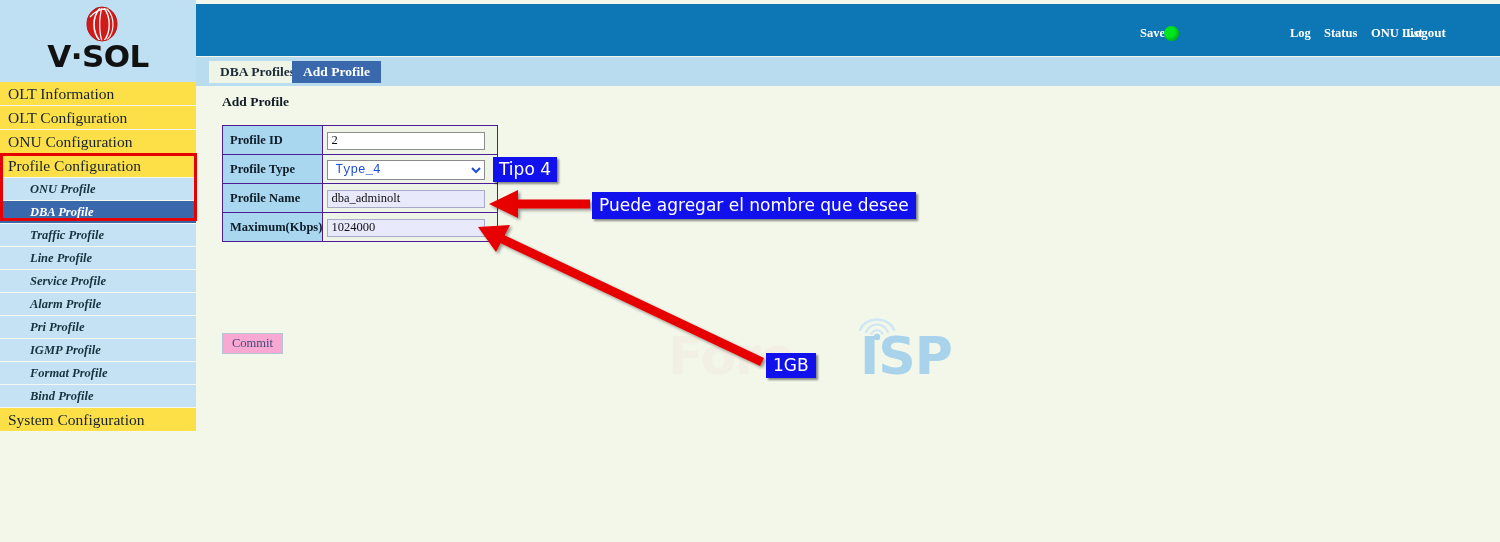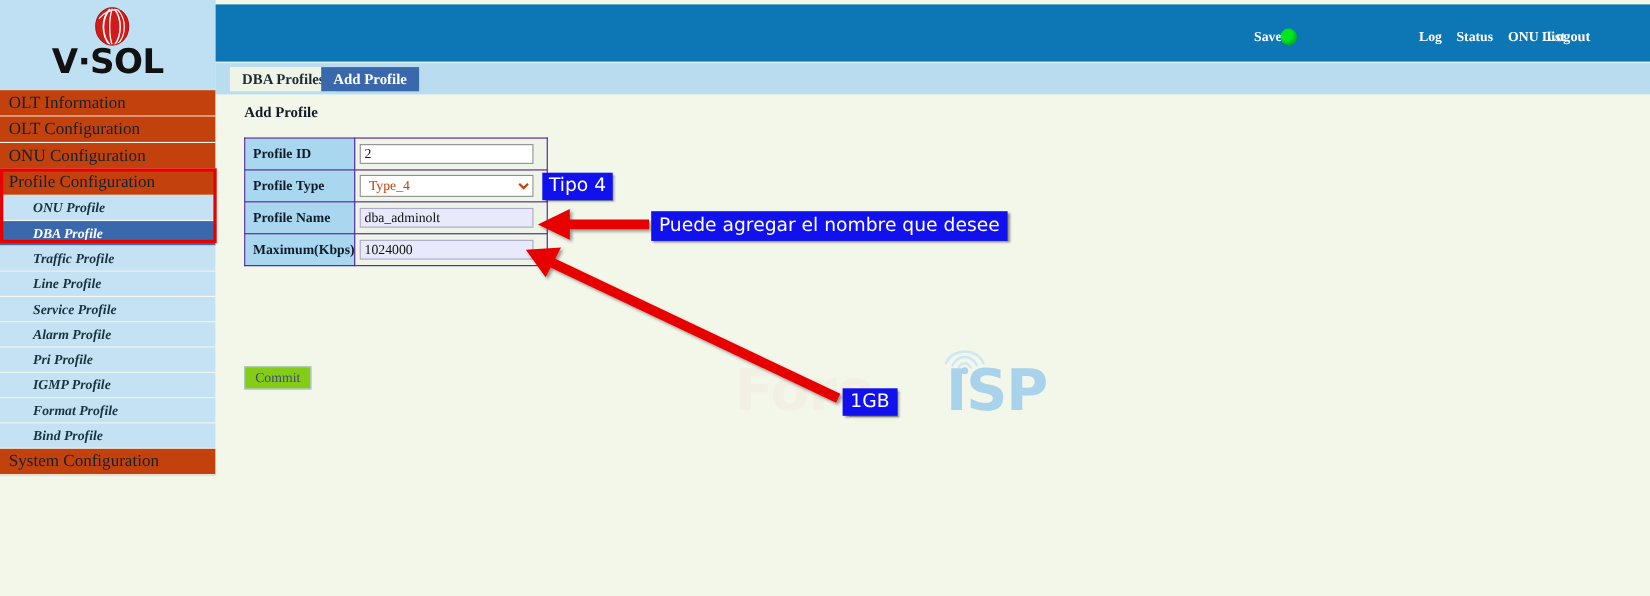--- a/index.html
+++ b/index.html
@@ -50,21 +50,21 @@
 
   .nav-list {
     position: absolute;
     left: 0; top: 82px;
     width: 196px;
   }
   .nav-item {
     position: relative;
     height: 22px;
     line-height: 22px;
-    background: #c2410c;
+    background: #fde047;
     border-bottom: 1px solid #f4f8ee;
     color: #15222e;
     white-space: nowrap;
     overflow: hidden;
   }
   .nav-item.top {
     font-size: 15.5px;
     padding-left: 8px;
     height: 23px;
     line-height: 23px;
@@ -211,34 +211,34 @@
     outline: none;
   }
   td.fld input.autofill {
     background: #e8e9fb;
     border: 1px solid #a9a9c9;
   }
   td.fld select {
     width: 158px;
     height: 20px;
     box-sizing: border-box;
-    font-family: Liberation Serif, serif;
-    font-size: 12.5px;
-    color: #c2410c;
+    font-family: Liberation Mono, monospace;
+    font-size: 12.5px;
+    color: #1d4ed8;
     border: 1px solid #8d8d8d;
     background: #ffffff;
     padding-left: 3px;
   }
   #commit-btn {
     position: absolute;
     left: 26px; top: 247px;
     font-family: "Liberation Serif", serif;
     font-size: 12.5px;
     color: #3e4a7a;
-    background: #84cc16;
+    background: #f9a8d4;
     border: 1px solid #b4c6d6;
     padding: 2px 9px;
     cursor: pointer;
   }
 
   
   #watermark {
     position: absolute;
     left: 472px; top: 222px;
     width: 400px; height: 80px;

